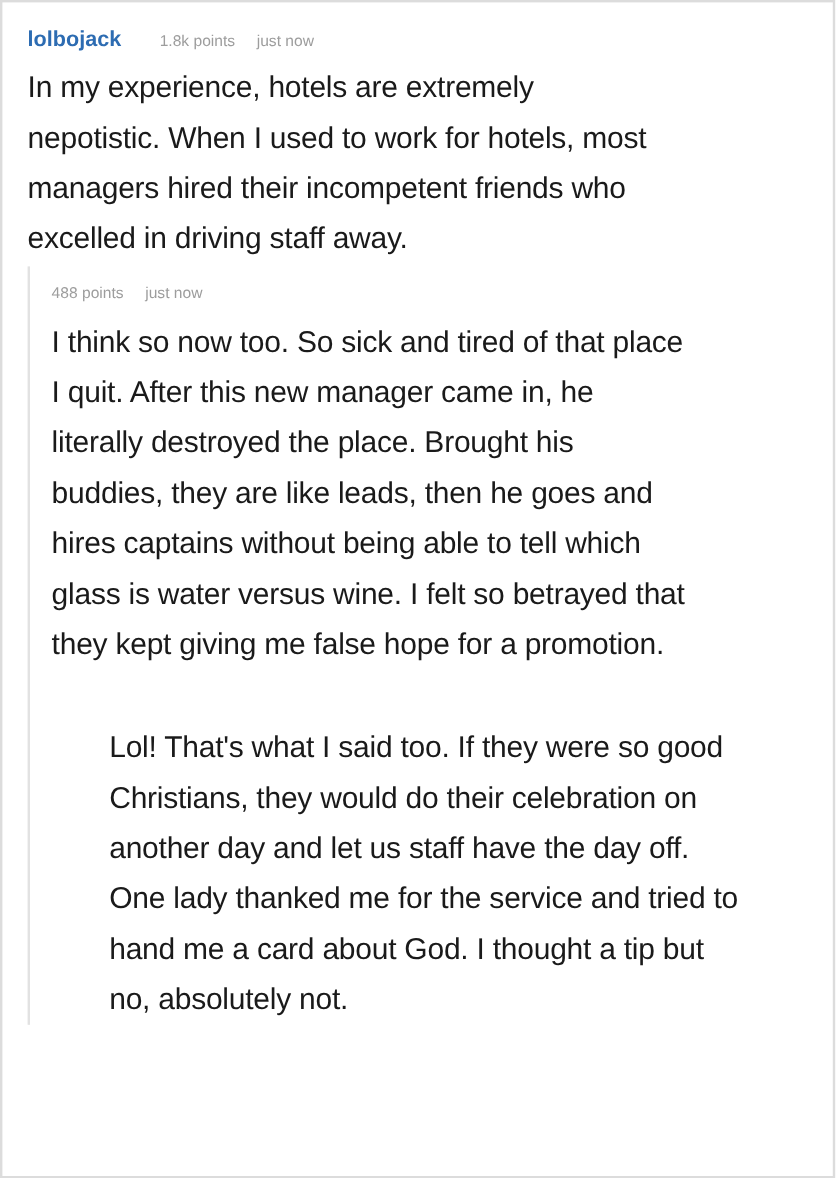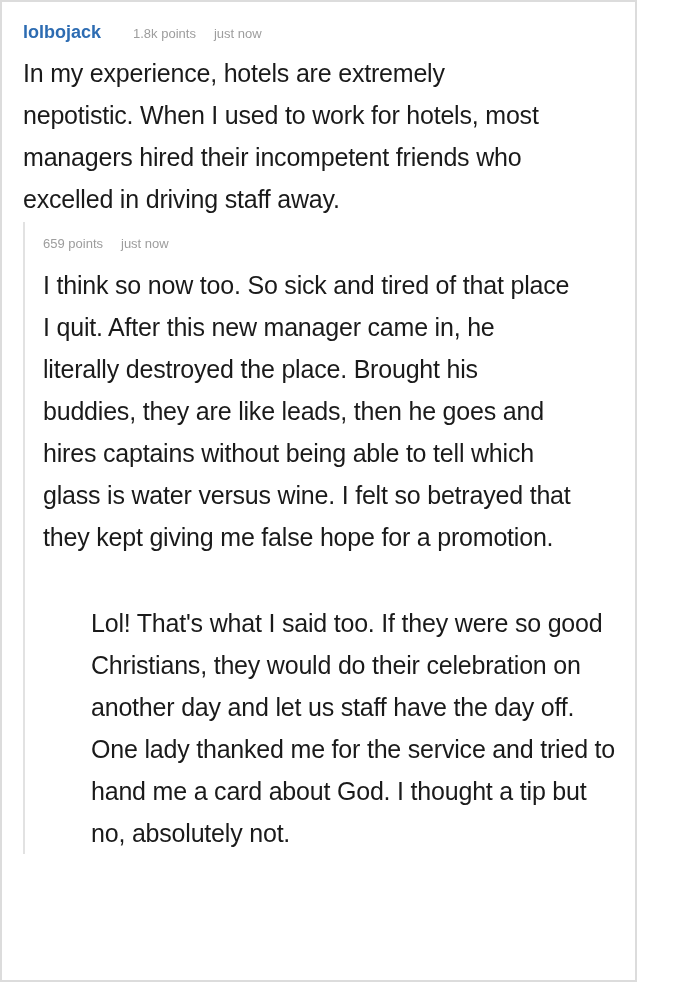--- a/index.html
+++ b/index.html
@@ -3,21 +3,21 @@
 <meta charset="utf-8">
 <style>
   html, body {
     margin: 0;
     padding: 0;
     background: #ffffff;
     font-family: "Liberation Sans", sans-serif;
   }
   .card {
     box-sizing: border-box;
-    width: 637px;
+    width: 696px;
     height: 982px;
     background: var(--card-bg, #ffffff);
     border: 2px solid var(--card-border, #dcdcdc);
     padding: 18px 32px 0 21px;
     overflow: hidden;
   }
   .meta {
     display: flex;
     align-items: baseline;
     column-gap: 18px;
@@ -70,21 +70,21 @@
 
     <div class="body">
       <p>In my experience, hotels are extremely
 nepotistic. When I used to work for hotels, most
 managers hired their incompetent friends who
 excelled in driving staff away.</p>
     </div>
 
     <div class="reply">
       <div class="meta">
-        <span class="points">659 points</span>
+        <span class="points">488 points</span>
         <span class="timestamp">just now</span>
       </div>
 
       <div class="body">
         <p>I think so now too. So sick and tired of that place
 I quit. After this new manager came in, he
 literally destroyed the place. Brought his
 buddies, they are like leads, then he goes and
 hires captains without being able to tell which
 glass is water versus wine. I felt so betrayed that

